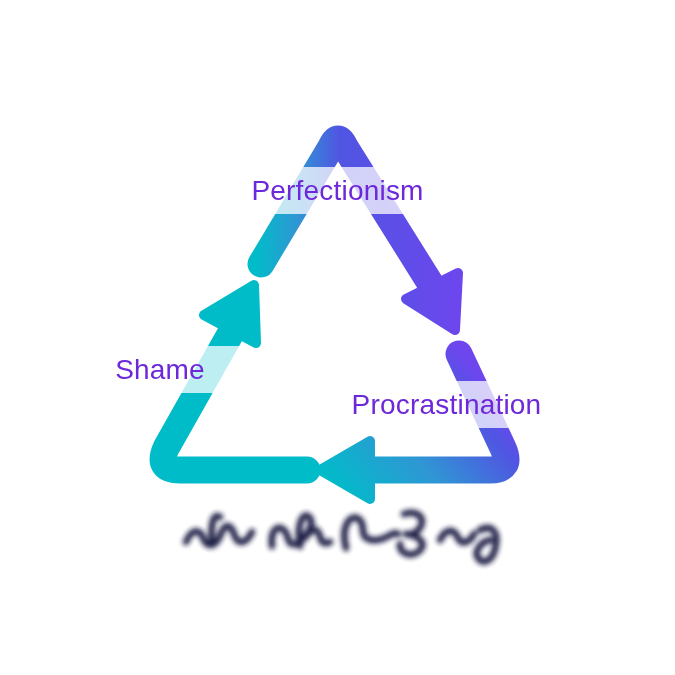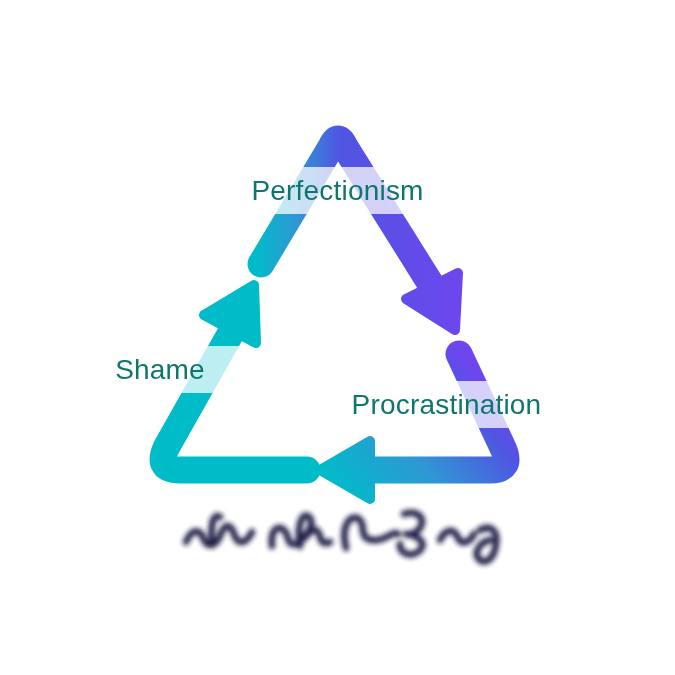--- a/index.html
+++ b/index.html
@@ -9,21 +9,21 @@
     background:#ffffff;
     overflow:hidden;
     font-family:"Liberation Sans", sans-serif;
   }
   .stage svg{position:absolute;left:0;top:0;}
   .node-label{
     position:absolute;
     display:flex;align-items:center;justify-content:center;
     background:rgba(255,255,255,0.74);
     border-radius:13px;
-    color:#0f766e;
+    color:#6d28d9;
     font-size:28px;
     line-height:1;
     letter-spacing:0.2px;
   }
   .label-perfectionism{left:235px;top:167px;width:205px;height:47px;}
   .label-shame{left:62px;top:346px;width:196px;height:47px;}
   .label-procrastination{left:335px;top:381px;width:223px;height:47px;}
 </style>
 </head>
 <body>

